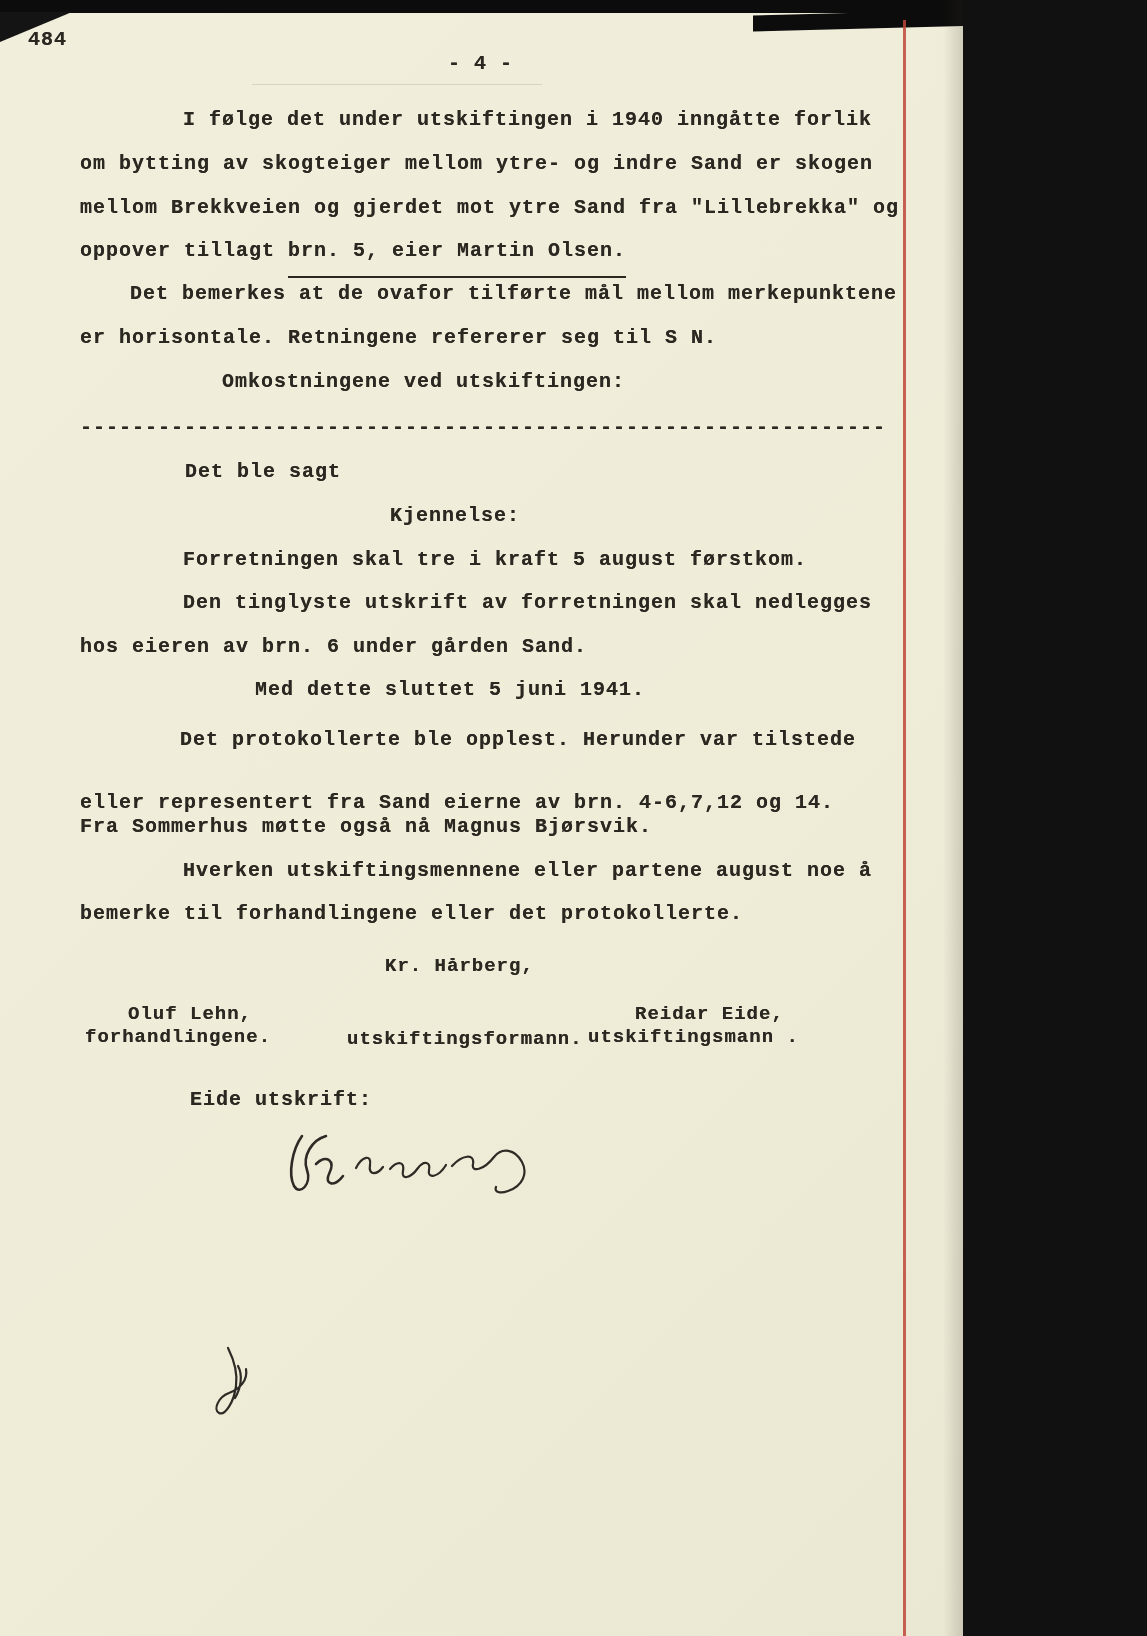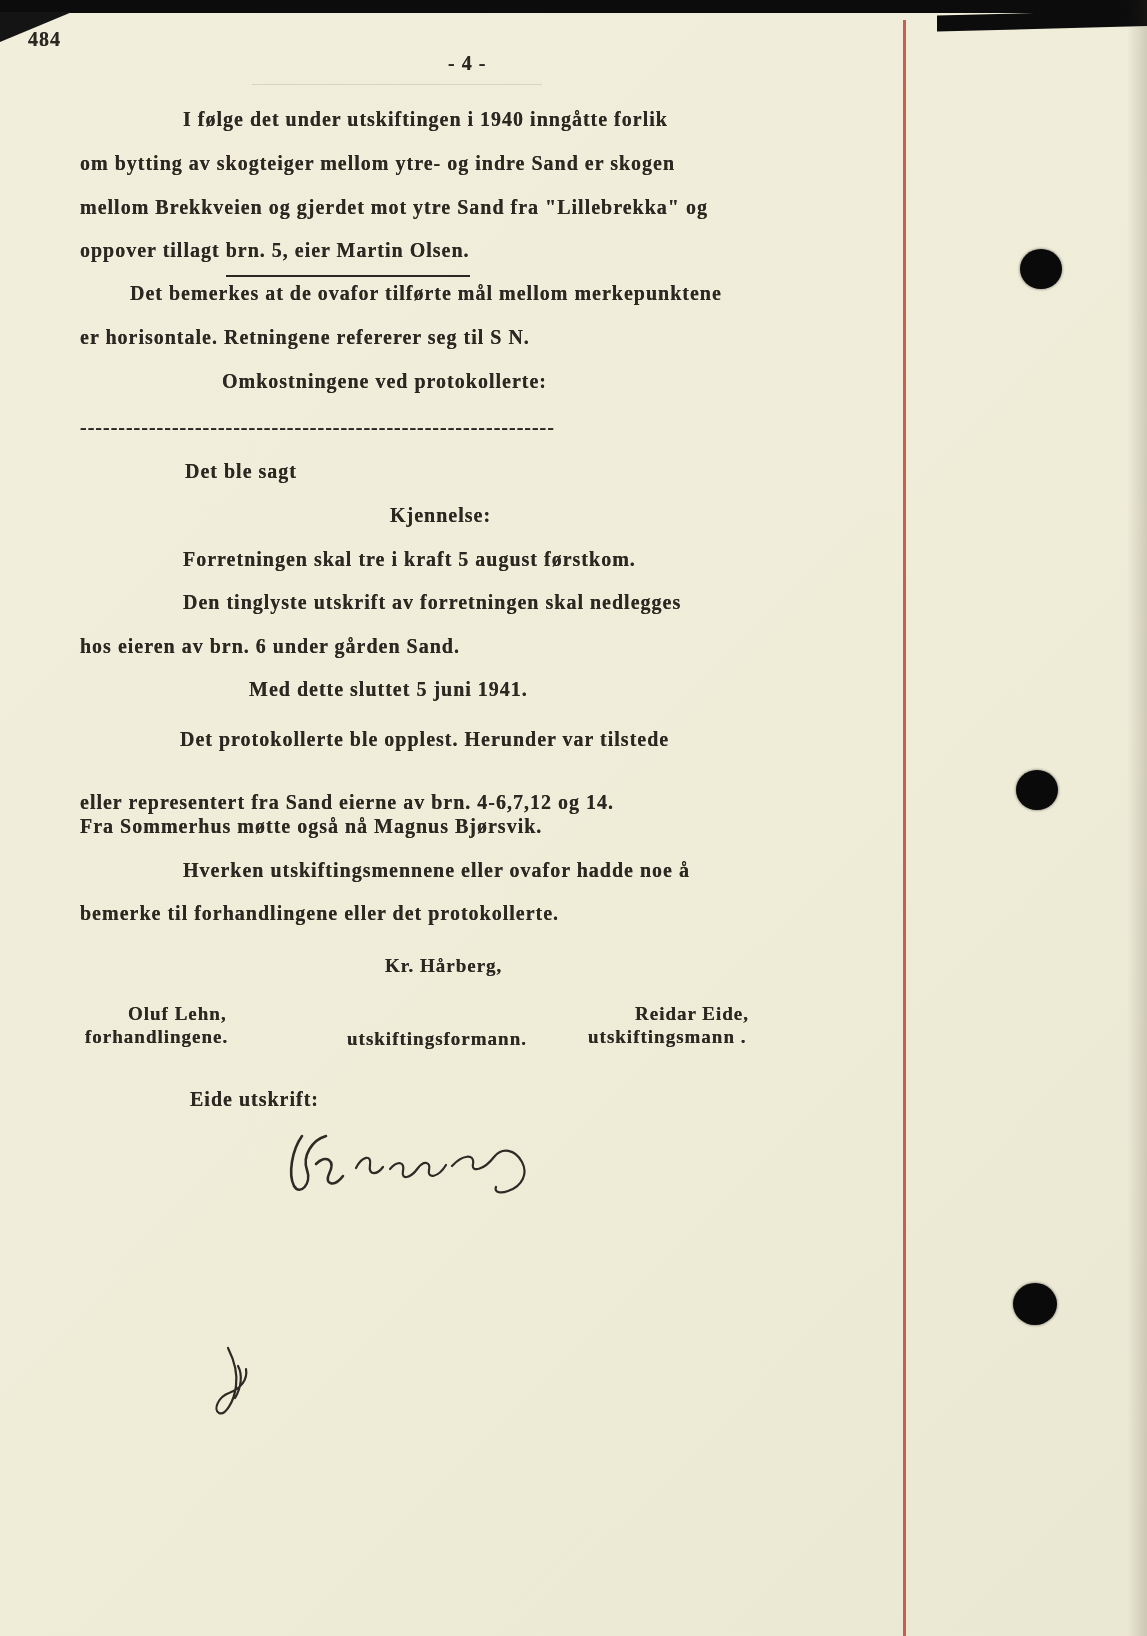--- a/index.html
+++ b/index.html
@@ -1,21 +1,21 @@
 <!DOCTYPE html>
 <html><head>
 <meta charset="utf-8">
 <style>
   html,body{margin:0;padding:0;background:#111;}
   .page{
     position:relative;
-    width:1147px;height:1636px;
+    width:963px;height:1636px;
     background:linear-gradient(135deg,#f1eedc 0%,#efecd8 55%,#eae7d2 100%);
     overflow:hidden;
-    font-family:Liberation Serif, serif;
+    font-family:Liberation Mono, monospace;
     color:#2b2721;
   }
   .tw{
     position:absolute;
     font-size:20px;
     font-weight:700;
     letter-spacing:1px;
     white-space:pre;
     color:#2b2721;
     text-shadow:0 0 0.6px rgba(43,39,33,0.75);
@@ -83,35 +83,35 @@
   <div class="tw" style="left:448px;top:52px;">- 4 -</div>
 
   <div class="tw" style="left:183px;top:108px;">I følge det under utskiftingen i 1940 inngåtte forlik</div>
   <div class="tw" style="left:80px;top:152px;">om bytting av skogteiger mellom ytre- og indre Sand er skogen</div>
   <div class="tw" style="left:80px;top:196px;">mellom Brekkveien og gjerdet mot ytre Sand fra "Lillebrekka" og</div>
   <div class="tw" style="left:80px;top:239px;"><span>oppover tillagt </span><span class="underlined">brn. 5, eier Martin Olsen.</span></div>
 
   <div class="tw" style="left:130px;top:282px;">Det bemerkes at de ovafor tilførte mål mellom merkepunktene</div>
   <div class="tw" style="left:80px;top:326px;">er horisontale. Retningene refererer seg til S N.</div>
 
-  <div class="tw" style="left:222px;top:370px;">Omkostningene ved protokollerte:</div>
+  <div class="tw" style="left:222px;top:370px;">Omkostningene ved utskiftingen:</div>
 
   <div class="tw" style="left:80px;top:416px;">--------------------------------------------------------------</div>
 
   <div class="tw" style="left:185px;top:460px;">Det ble sagt</div>
   <div class="tw" style="left:390px;top:504px;text-align:right;">Kjennelse:</div>
   <div class="tw" style="left:183px;top:548px;">Forretningen skal tre i kraft 5 august førstkom.</div>
   <div class="tw" style="left:183px;top:591px;">Den tinglyste utskrift av forretningen skal nedlegges</div>
   <div class="tw" style="left:80px;top:635px;">hos eieren av brn. 6 under gården Sand.</div>
-  <div class="tw" style="left:249px;top:678px;">Med dette sluttet 5 juni 1941.</div>
+  <div class="tw" style="left:255px;top:678px;">Med dette sluttet 5 juni 1941.</div>
 
   <div class="tw" style="left:180px;top:728px;">Det protokollerte ble opplest. Herunder var tilstede</div>
   <div class="tw" style="left:80px;top:771px;margin-top:20px;">eller representert fra Sand eierne av brn. 4-6,7,12 og 14.</div>
   <div class="tw" style="left:80px;top:815px;">Fra Sommerhus møtte også nå Magnus Bjørsvik.</div>
-  <div class="tw" style="left:183px;top:859px;">Hverken utskiftingsmennene eller ovafor hadde noe å</div>
+  <div class="tw" style="left:183px;top:859px;">Hverken utskiftingsmennene eller partene august noe å</div>
   <div class="tw" style="left:80px;top:902px;">bemerke til forhandlingene eller det protokollerte.</div>
 
   <div class="tw small-tw" style="left:385px;top:955px;">Kr. Hårberg,</div>
   <div class="tw small-tw" style="left:333px;top:1028px;margin-left:14px;">utskiftingsformann.</div>
   <div class="tw small-tw" style="left:128px;top:1003px;">Oluf Lehn,</div>
   <div class="tw small-tw" style="left:635px;top:1003px;">Reidar Eide,</div>
   <div class="tw small-tw" style="left:85px;top:1026px;">forhandlingene.</div>
   <div class="tw small-tw" style="left:588px;top:1026px;">utskiftingsmann .</div>
 
   <div class="tw" style="left:190px;top:1088px;">Eide utskrift:</div>

